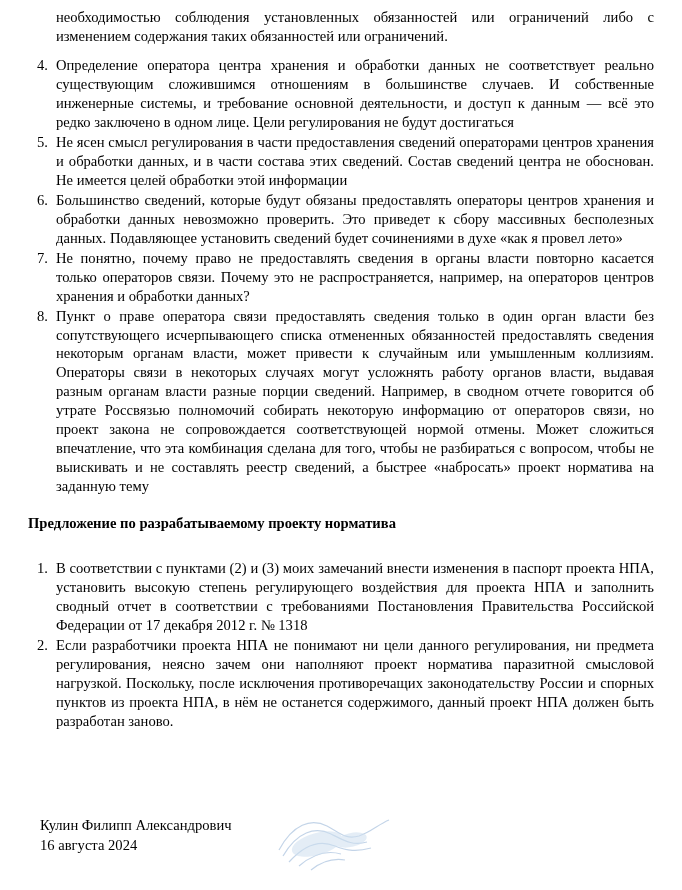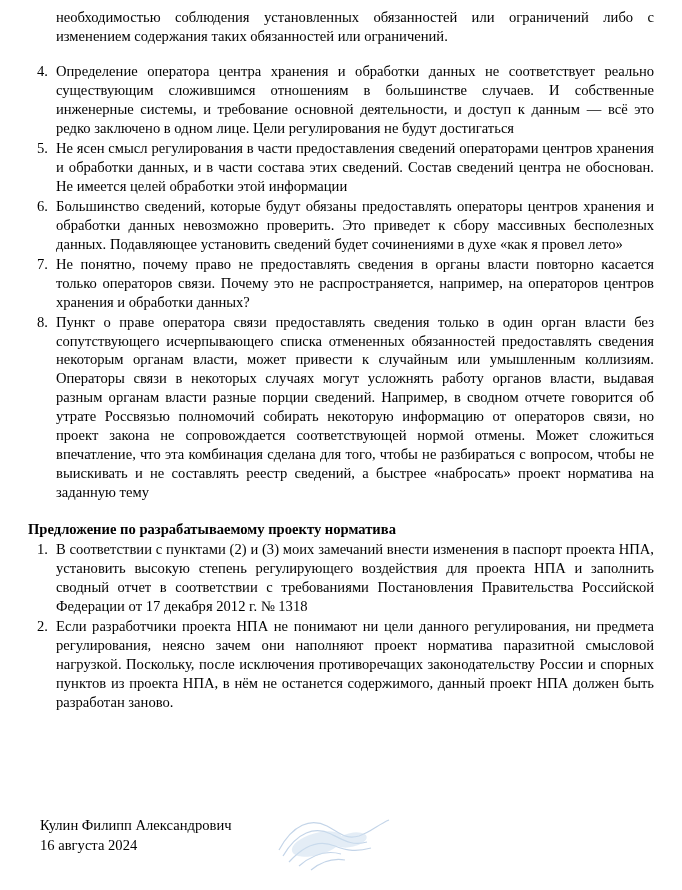--- a/index.html
+++ b/index.html
@@ -23,21 +23,21 @@
     padding: 8px 28px 0 28px;
   }
   .para {
     font-size: 14.6px;
     line-height: 1.30;
     text-align: justify;
     text-justify: inter-word;
     margin: 0;
   }
   .cont-para {
-    margin: 0 0 16px 0;
+    margin: 0 0 10px 0;
     padding-left: 28px;
     text-indent: 0;
   }
   ol.num-list {
     list-style: none;
     margin: 0;
     padding: 0;
   }
   ol.num-list > li {
     position: relative;
@@ -53,21 +53,21 @@
     left: 0;
     top: 0;
     width: 20px;
     text-align: right;
     font-size: 14.6px;
     line-height: 1.30;
   }
   .section-heading {
     font-size: 14.6px;
     font-weight: bold;
-    margin: 18px 0 1px 0;
+    margin: 18px 0 26px 0;
     line-height: 1.3;
   }
   .proposal-list > li {
     margin-bottom: 1px;
   }
   .signature-block {
     position: absolute;
     left: 40px;
     bottom: 34px;
     font-size: 14.6px;

